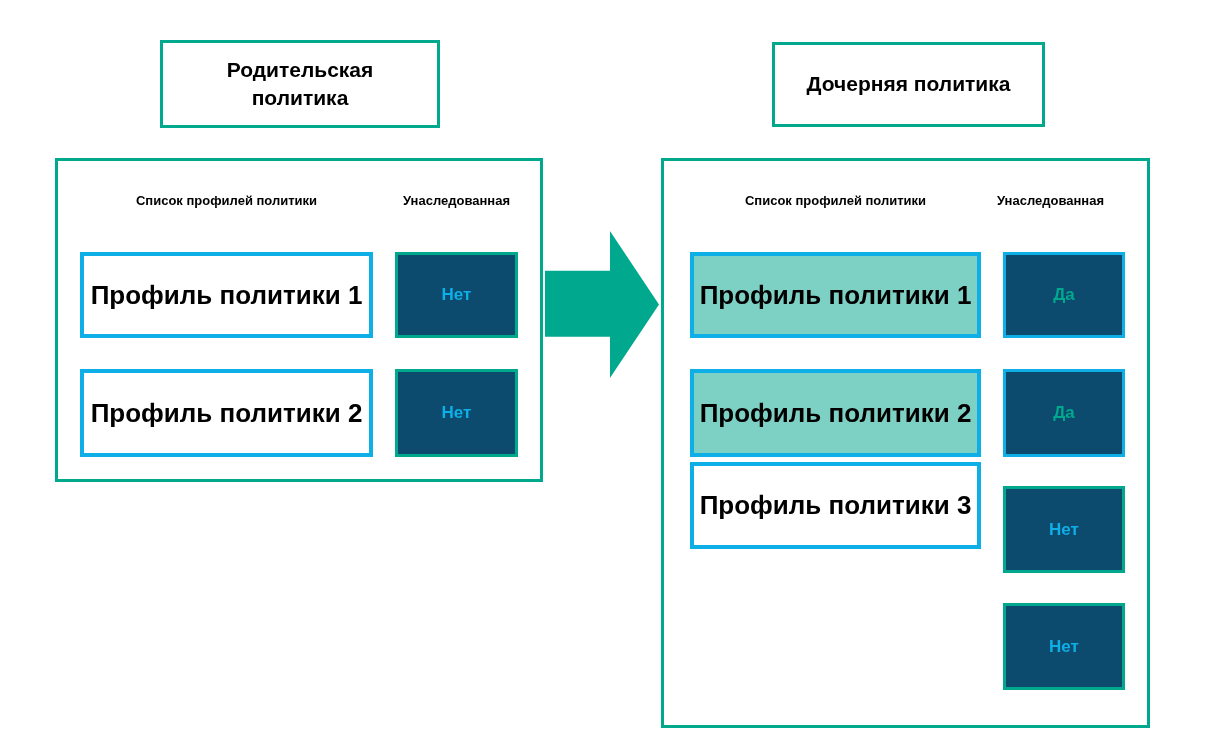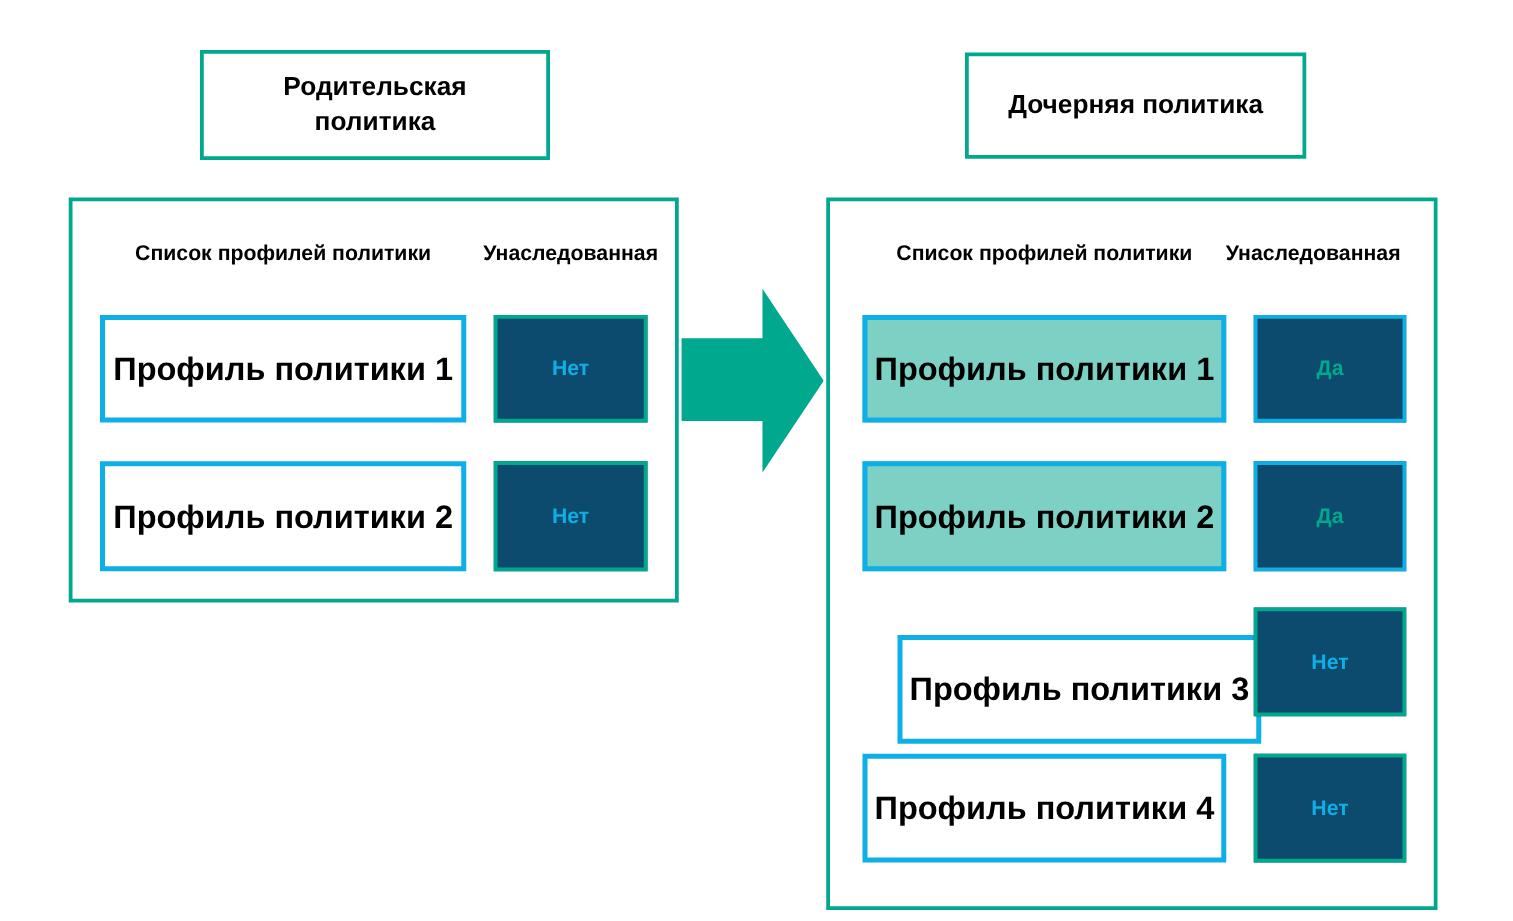--- a/index.html
+++ b/index.html
@@ -42,21 +42,21 @@
     border: 3px solid var(--teal);
     background: #ffffff;
   }
 
   
   .col-header {
     display: flex;
     justify-content: center;
     align-items: center;
     font-weight: bold;
-    font-size: 17px;
+    font-size: 13px;
     color: var(--ink);
     white-space: nowrap;
   }
 
   
   .profile-box {
     border: 4px solid var(--blue);
     background: #ffffff;
     display: flex;
     align-items: center;
@@ -117,19 +117,18 @@
 
   <div class="abs col-header" style="left:634px; top:193px; width:403px;">Список профилей политики</div>
   <div class="abs col-header" style="left:934px; top:193px; width:233px;">Унаследованная</div>
 
   <div class="abs profile-box highlighted" style="left:690px; top:252px; width:291px; height:86px;">Профиль политики 1</div>
   <div class="abs flag-box flag-yes" style="left:1003px; top:252px; width:122px; height:86px;">Да</div>
 
   <div class="abs profile-box highlighted" style="left:690px; top:369px; width:291px; height:88px;">Профиль политики 2</div>
   <div class="abs flag-box flag-yes" style="left:1003px; top:369px; width:122px; height:88px;">Да</div>
 
-  <div class="abs profile-box" style="left:690px; top:508px; width:291px; height:87px;margin-left:28px;">Профиль политики 3</div>
+  <div class="abs profile-box" style="left:690px; top:462px; width:291px; height:87px;">Профиль политики 3</div>
   <div class="abs flag-box flag-no" style="left:1003px; top:486px; width:122px; height:87px;">Нет</div>
 
-  <div class="abs profile-box" style="left:690px; top:603px; width:291px; height:87px;">Профиль политики 4</div>
   <div class="abs flag-box flag-no" style="left:1003px; top:603px; width:122px; height:87px;">Нет</div>
 
 </div>
 
 </body></html>

